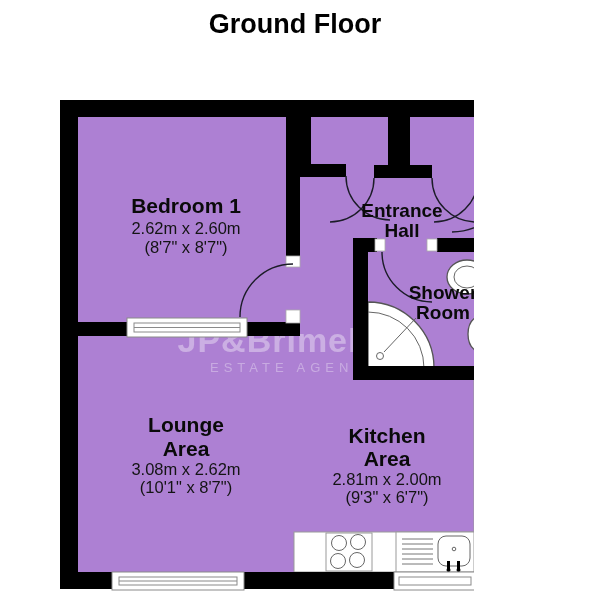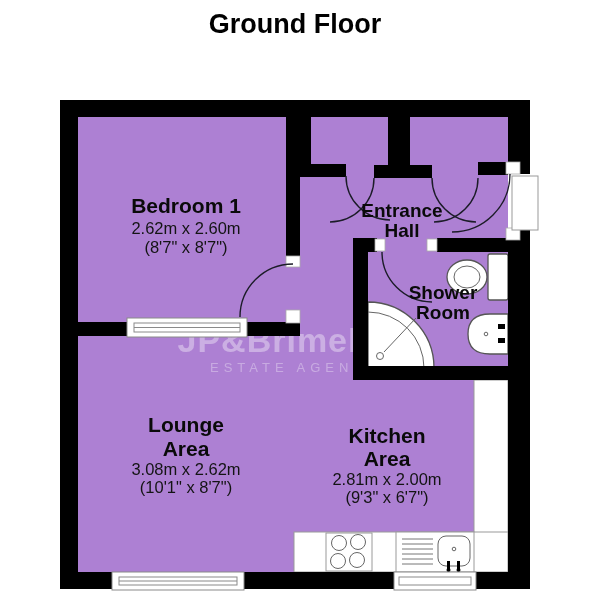--- a/index.html
+++ b/index.html
@@ -1,17 +1,17 @@
 <!DOCTYPE html>
 <html style="--room: #AD80D3; --wall: #000000; --bg: #FFFFFF;"><head>
 <meta charset="utf-8">
 <style>
   html,body{margin:0;padding:0;background:#fff;}
-  .page{width:600px;height:600px;position:relative;background:var(--bg,#fff);overflow:hidden;
-        font-family:"Liberation Sans",sans-serif;border-radius:28px;}
+  .page{width:474px;height:600px;position:relative;background:var(--bg,#fff);overflow:hidden;
+        font-family:"Liberation Sans",sans-serif;}
   svg{display:block;}
   .room-fill{fill:var(--room,#AD80D3);}
   .wall{fill:var(--wall,#000);}
   .jamb{fill:#fff;}
   .fixture{fill:#fff;stroke:#555;stroke-width:1.3;}
   .fixture-thin{fill:none;stroke:#666;stroke-width:1;}
   .counter{fill:#fff;stroke:#9a9a9a;stroke-width:1;}
   .arc{fill:none;stroke:#1c1c28;stroke-width:1.4;}
   .win-frame{fill:#fff;stroke:#8a8a8a;stroke-width:1;}
   .title-text{font-size:27px;font-weight:bold;fill:#000;}

